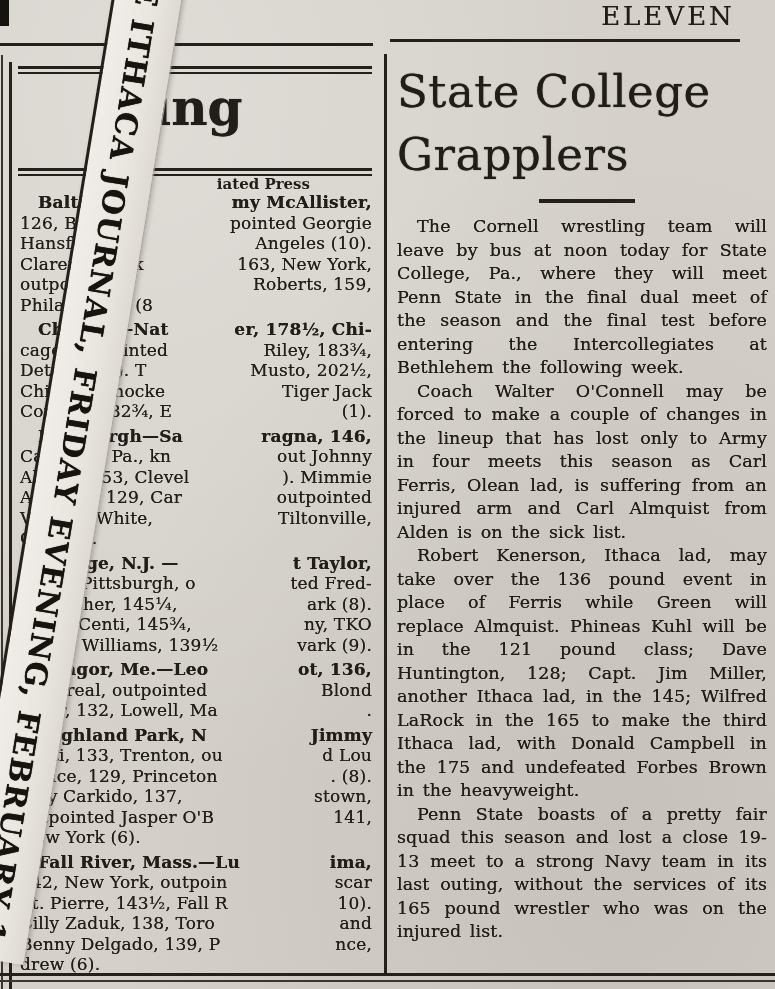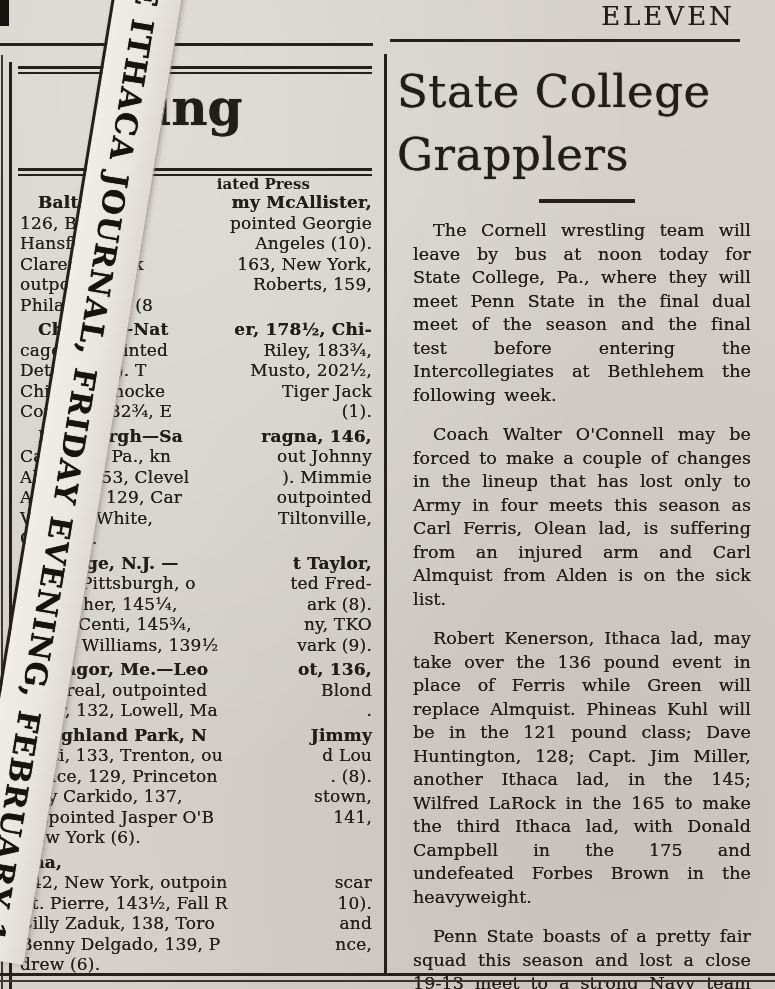--- a/index.html
+++ b/index.html
@@ -39,21 +39,21 @@
       letter-spacing:.2px;text-shadow:0 0 .5px rgba(33,30,26,.85);white-space:nowrap;}
   .bl.first{font-weight:bold;margin-top:4px;}
   .bl.first .lf{padding-left:18px;}
   
   #article{position:absolute;left:397px;top:60px;width:370px;}
   .hl-line{font-size:45px;font-weight:normal;line-height:63px;letter-spacing:.5px;
            text-shadow:0 0 .9px #211e1a;white-space:nowrap;}
   #headline-divider{width:96px;height:4px;background:#24211d;margin:13px 0 0 142px;}
   #article-paragraphs{margin-top:12px;}
   #article-paragraphs p{
-    margin:16px;padding:0;font-size:17.5px;line-height:23.5px;
+    margin:0;padding:0;font-size:17.5px;line-height:23.5px;
     text-align:justify;text-indent:20px;word-spacing:3px;letter-spacing:.1px;
     text-shadow:0 0 .55px rgba(33,30,26,.9);}
   
   #masthead-strip{
     position:absolute;left:116px;top:-28px;width:66px;height:995px;
     transform:rotate(9.3deg);transform-origin:top left;
     background:linear-gradient(to right,#f0ede8 0%,#eae7e1 55%,#dedad3 100%);
     border-left:3px solid #242019;border-right:1px solid #a9a49c;
     box-shadow:2px 0 4px rgba(60,55,48,.25);
     z-index:5;}
@@ -212,20 +212,21 @@
         <span class="rf">stown,</span>
       </div>
       <div class="bl">
         <span class="lf">outpointed Jasper O'B</span>
         <span class="rf">141,</span>
       </div>
       <div class="bl">
         <span class="lf">New York (6).</span>
       </div>
       <div class="bl first">
+        <span class="lf">Fall River, Mass.—Lu</span>
         <span class="rf">ima,</span>
       </div>
       <div class="bl">
         <span class="lf">142, New York, outpoin</span>
         <span class="rf">scar</span>
       </div>
       <div class="bl">
         <span class="lf">St. Pierre, 143½, Fall R</span>
         <span class="rf">10).</span>
       </div>

